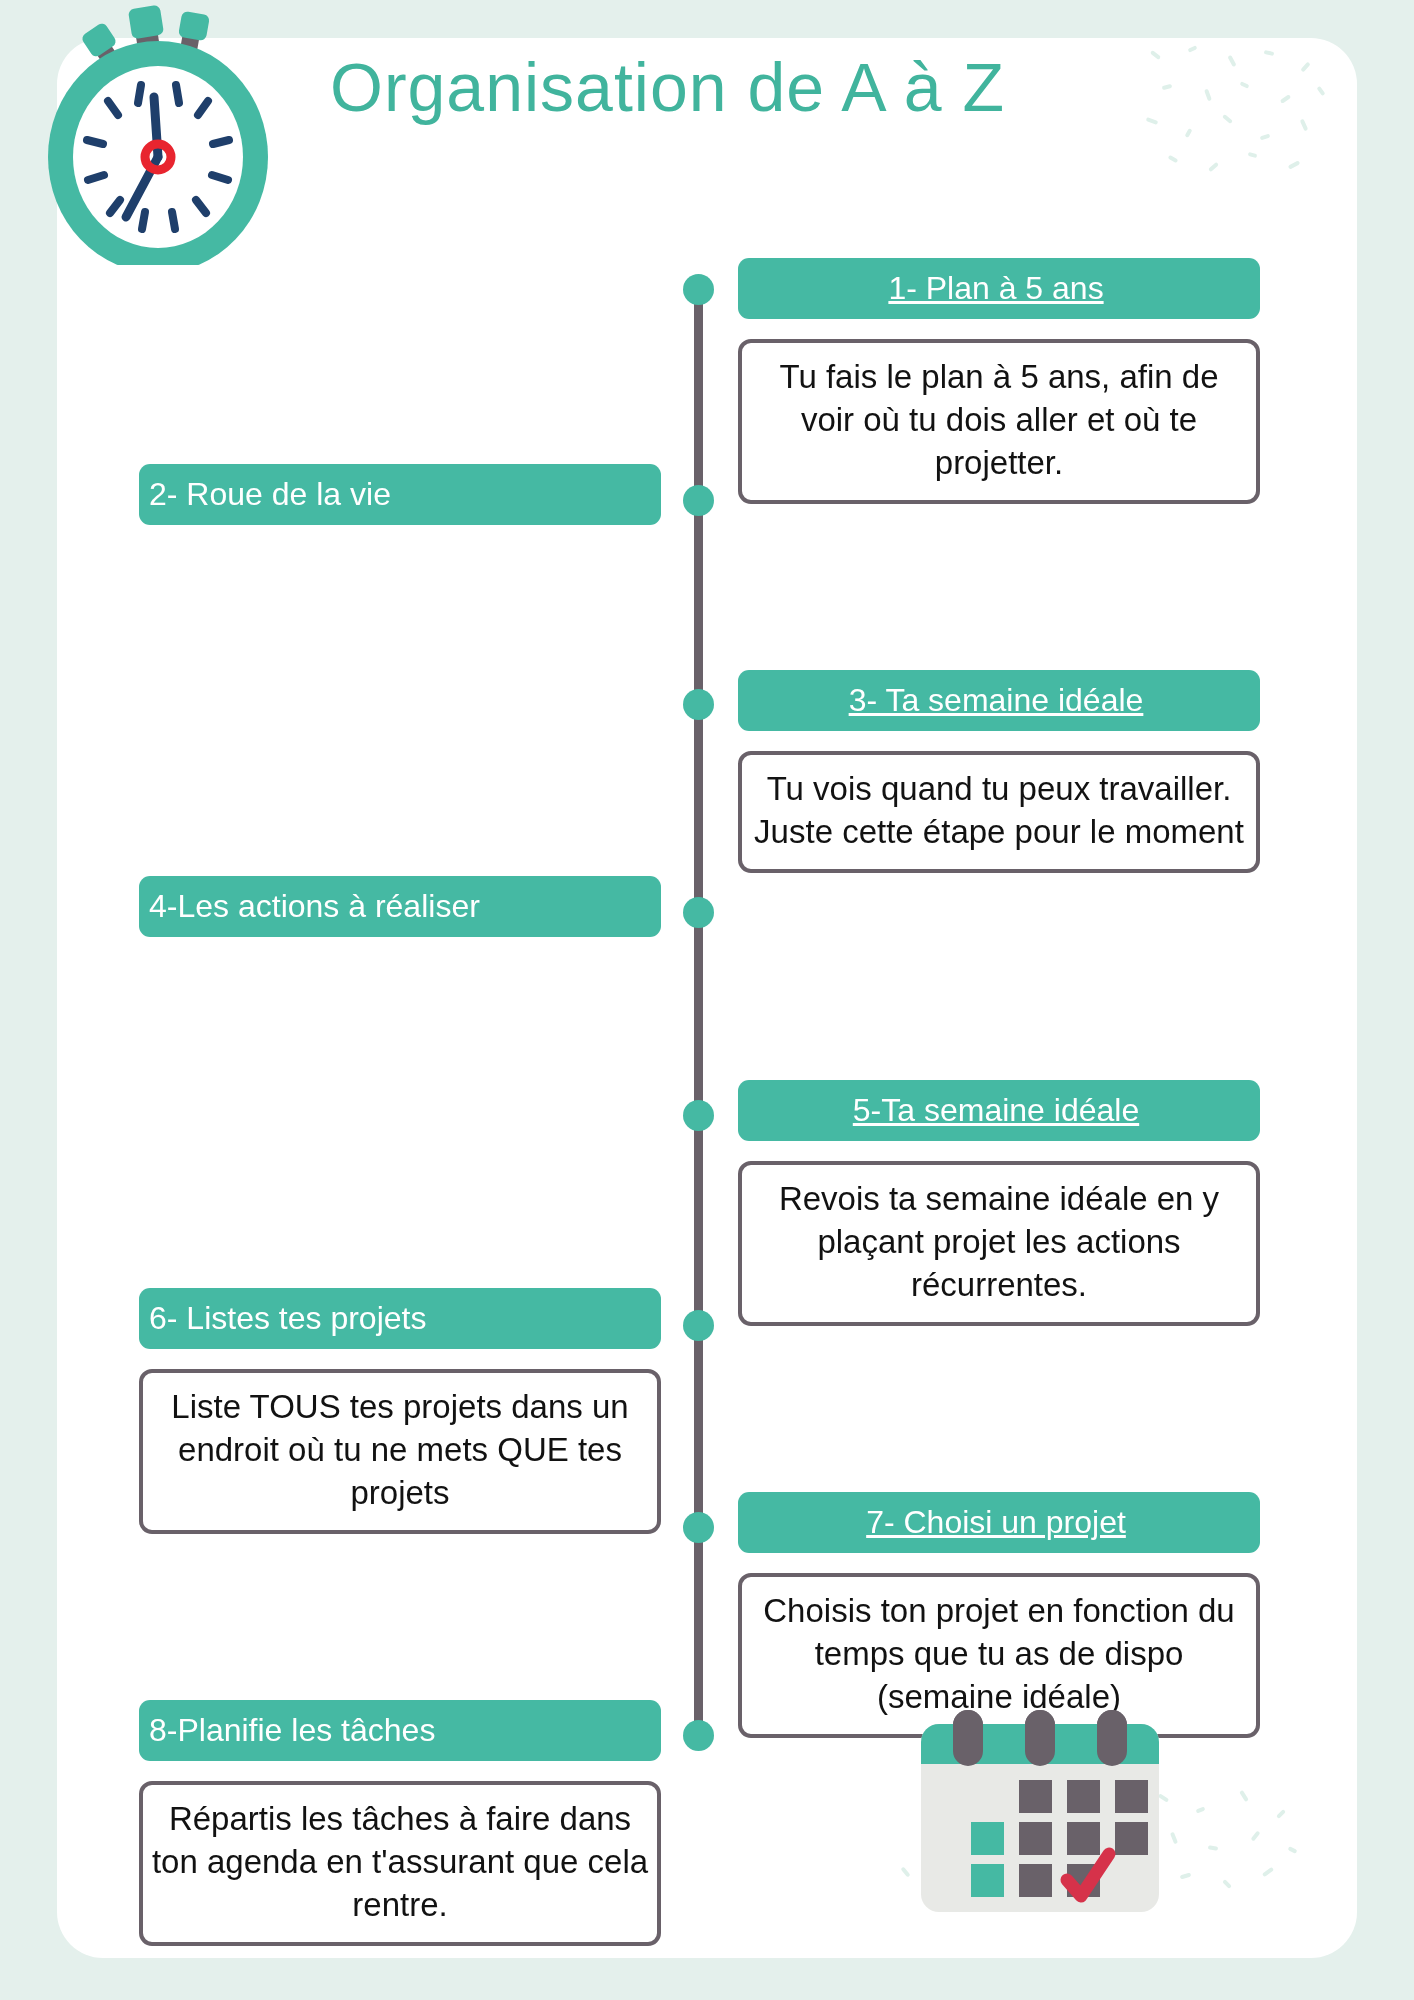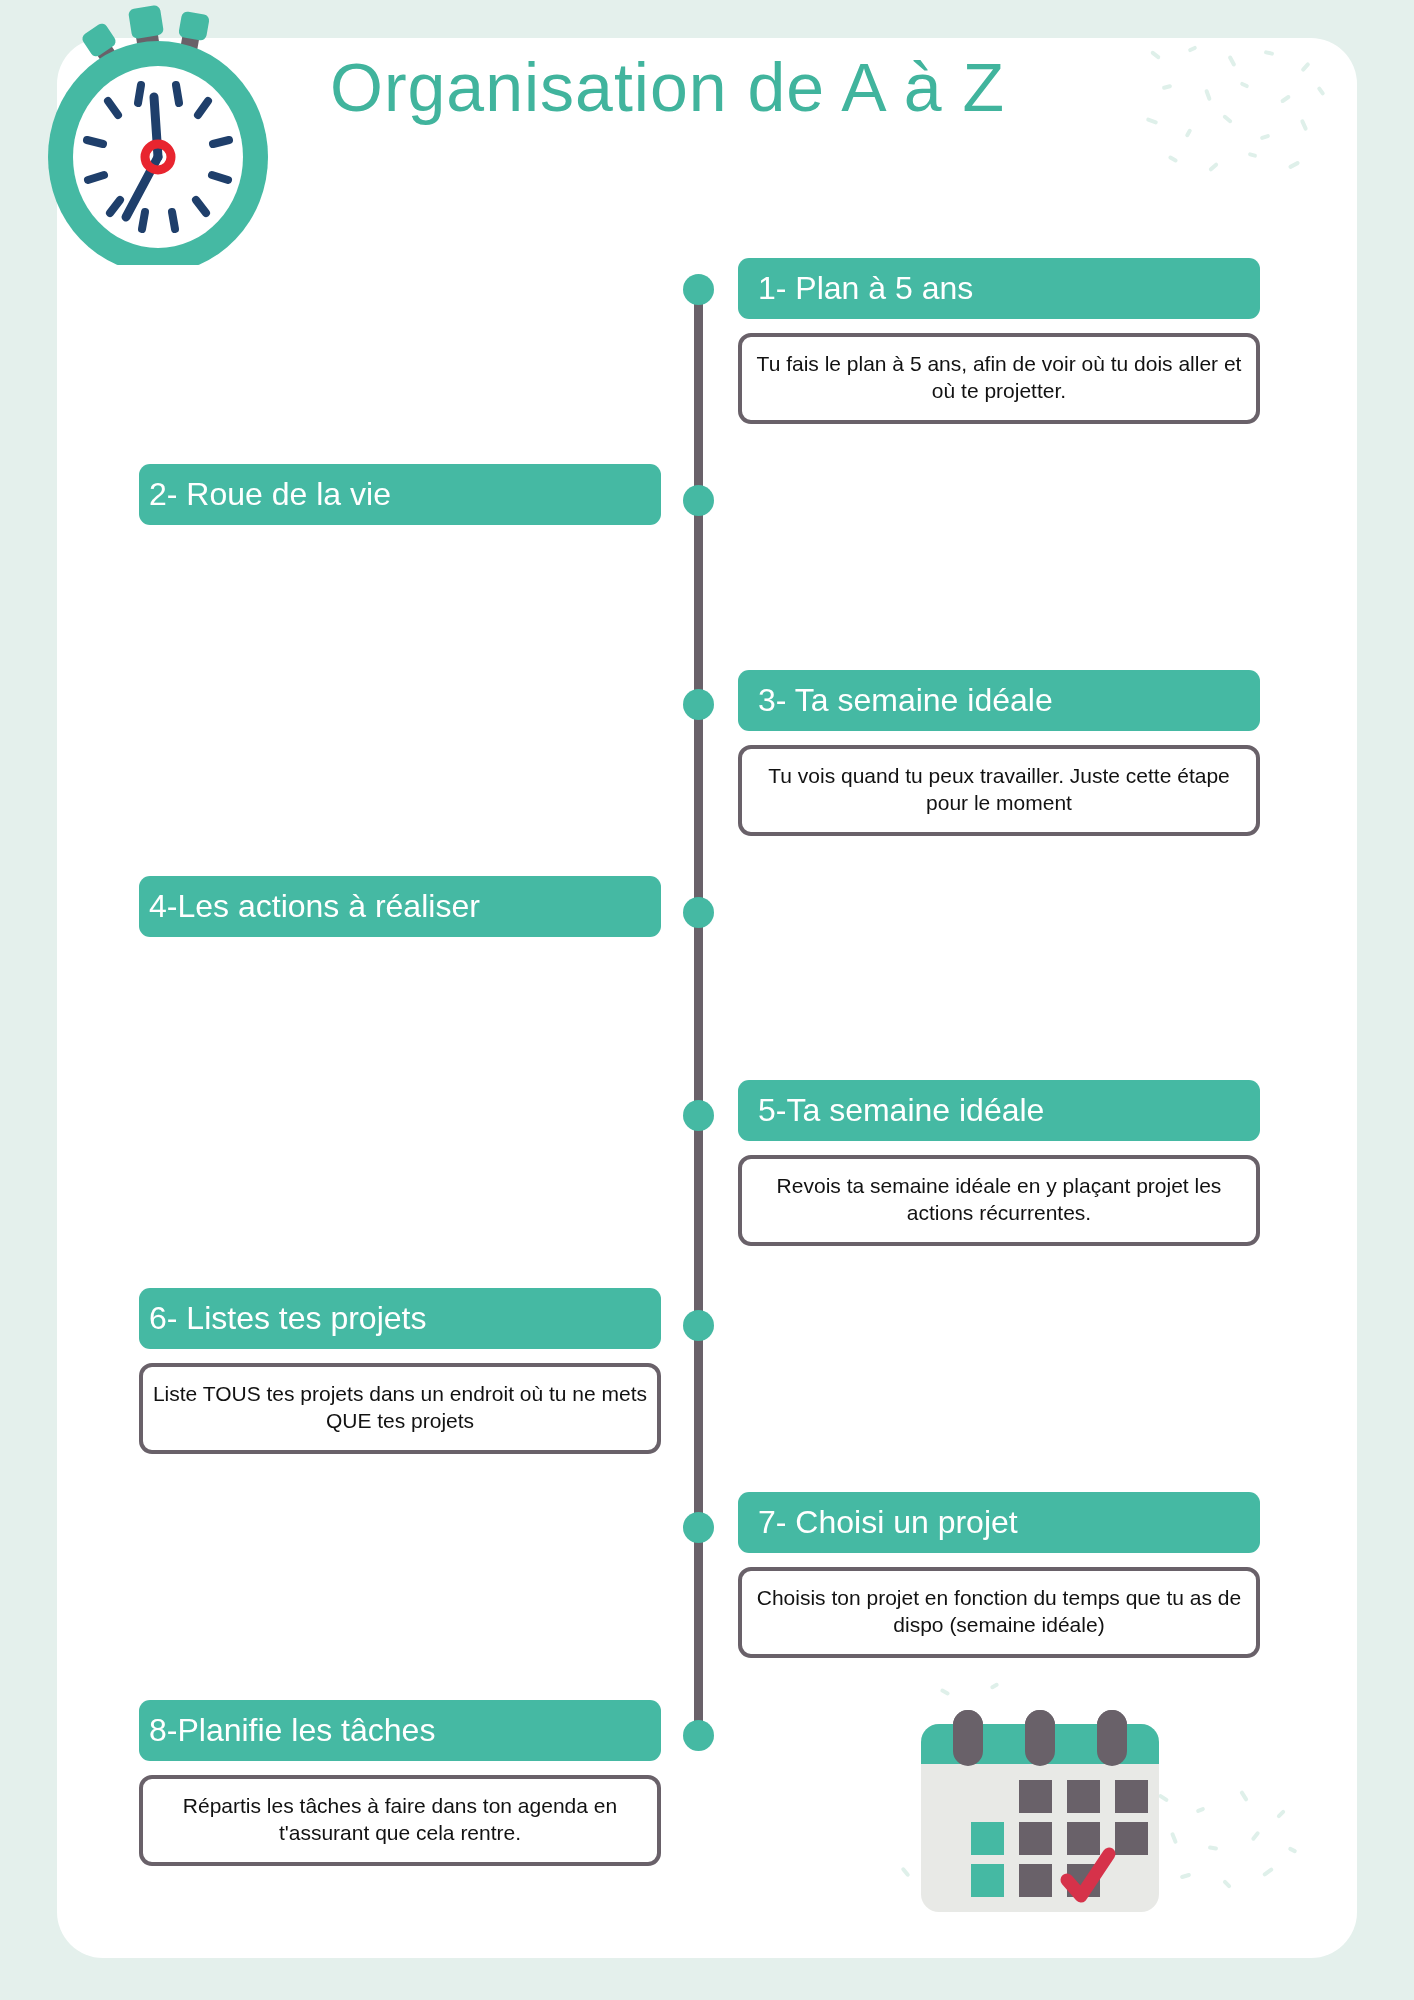--- a/index.html
+++ b/index.html
@@ -77,30 +77,30 @@
 
   .step-head{
     background:#45b9a3;
     border-radius:11px;
     color:#ffffff;
     font-size:32px;
     padding:11px 26px;
     line-height:1.22;
     white-space:nowrap;
   }
-  .step.right .step-head{ text-align:left; padding-left:20px; }
+  .step.right .step-head{ text-align:center; padding-left:20px;text-decoration:underline; }
   .step.left  .step-head{ text-align:left; padding-left:10px; }
 
   .step-body{
-    margin-top:14px;
+    margin-top:20px;
     border:4px solid #696169;
     border-radius:13px;
     background:#ffffff;
     color:#121212;
-    font-size:21px;
+    font-size:33px;
     line-height:1.30;
     text-align:center;
     padding:13px 8px 15px;
   }
   .step-body b{ font-weight:bold; }
 
   
   .calendar{
     position:absolute;
     left:915px; top:1710px;

